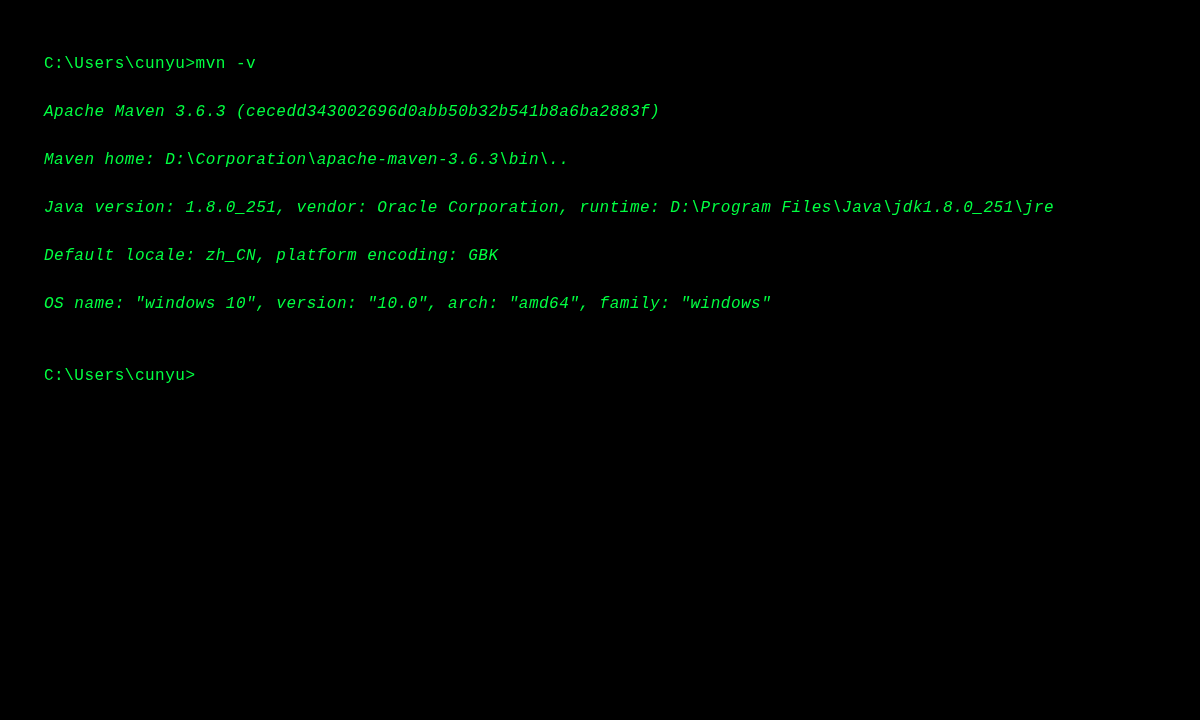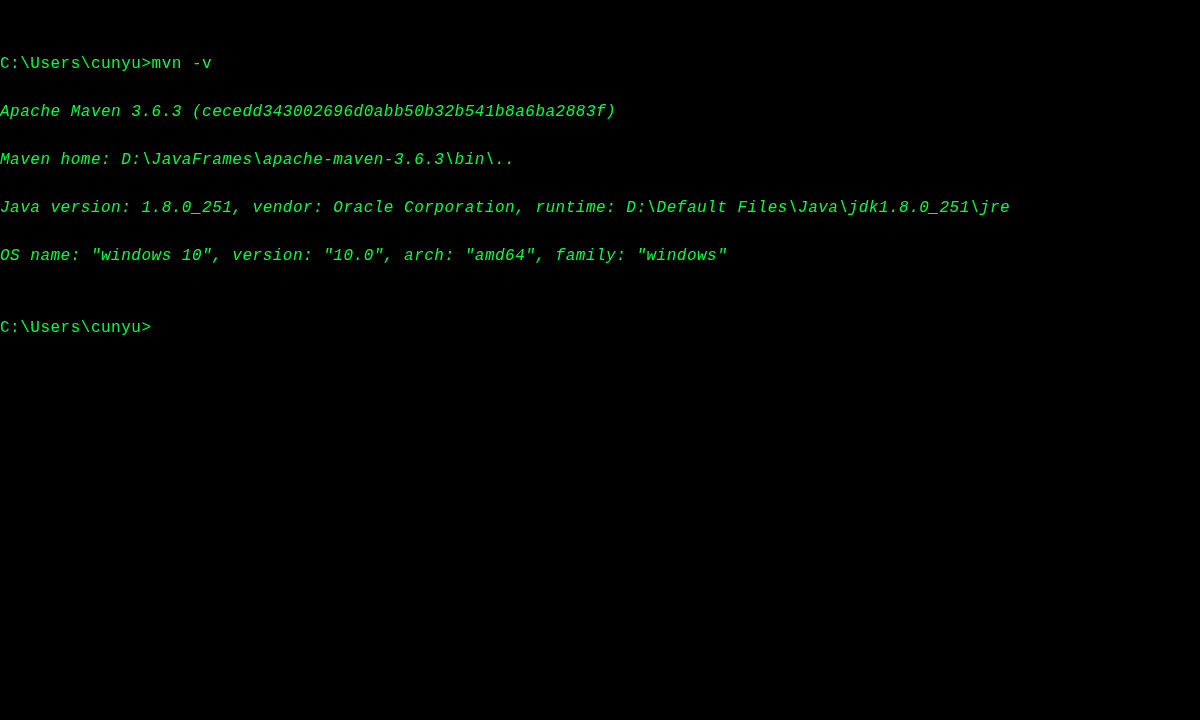--- a/index.html
+++ b/index.html
@@ -14,20 +14,21 @@
       overflow: hidden;
       font-family: 'Consolas', 'Courier New', monospace;
       font-size: 16px;
       color: #00ff41;
       padding: 28px 0 0 0;
       line-height: 1.5;
       letter-spacing: 0.5px;
     }
     .terminal {
       white-space: pre;
+      margin-left: 44px;
     }
     .line {
       display: block;
     }
     .prompt {
       display: inline;
     }
     .command {
       display: inline;
     }
@@ -35,18 +36,19 @@
       display: inline;
       font-style: italic;
     }
   </style>
 </head>
 <body>
 
 <div class="terminal">
 <span class="line"><span class="prompt">C:\Users\cunyu&gt;</span><span class="command">mvn -v</span></span>
 <span class="line"><span class="output">Apache Maven 3.6.3 (cecedd343002696d0abb50b32b541b8a6ba2883f)</span></span>
-<span class="line"><span class="output">Maven home: D:\JavaFrames\apache-maven-3.6.3\bin\..</span></span>
-<span class="line"><span class="output">Java version: 1.8.0_251, vendor: Oracle Corporation, runtime: D:\Default Files\Java\jdk1.8.0_251\jre</span></span>
+<span class="line"><span class="output">Maven home: D:\Corporation\apache-maven-3.6.3\bin\..</span></span>
+<span class="line"><span class="output">Java version: 1.8.0_251, vendor: Oracle Corporation, runtime: D:\Program Files\Java\jdk1.8.0_251\jre</span></span>
+<span class="line"><span class="output">Default locale: zh_CN, platform encoding: GBK</span></span>
 <span class="line"><span class="output">OS name: "windows 10", version: "10.0", arch: "amd64", family: "windows"</span></span>
 <span class="line"><span class="output"></span></span>
 <span class="line"><span class="prompt">C:\Users\cunyu&gt;</span><span class="command"></span></span>
 </div>
 
 </body></html>

